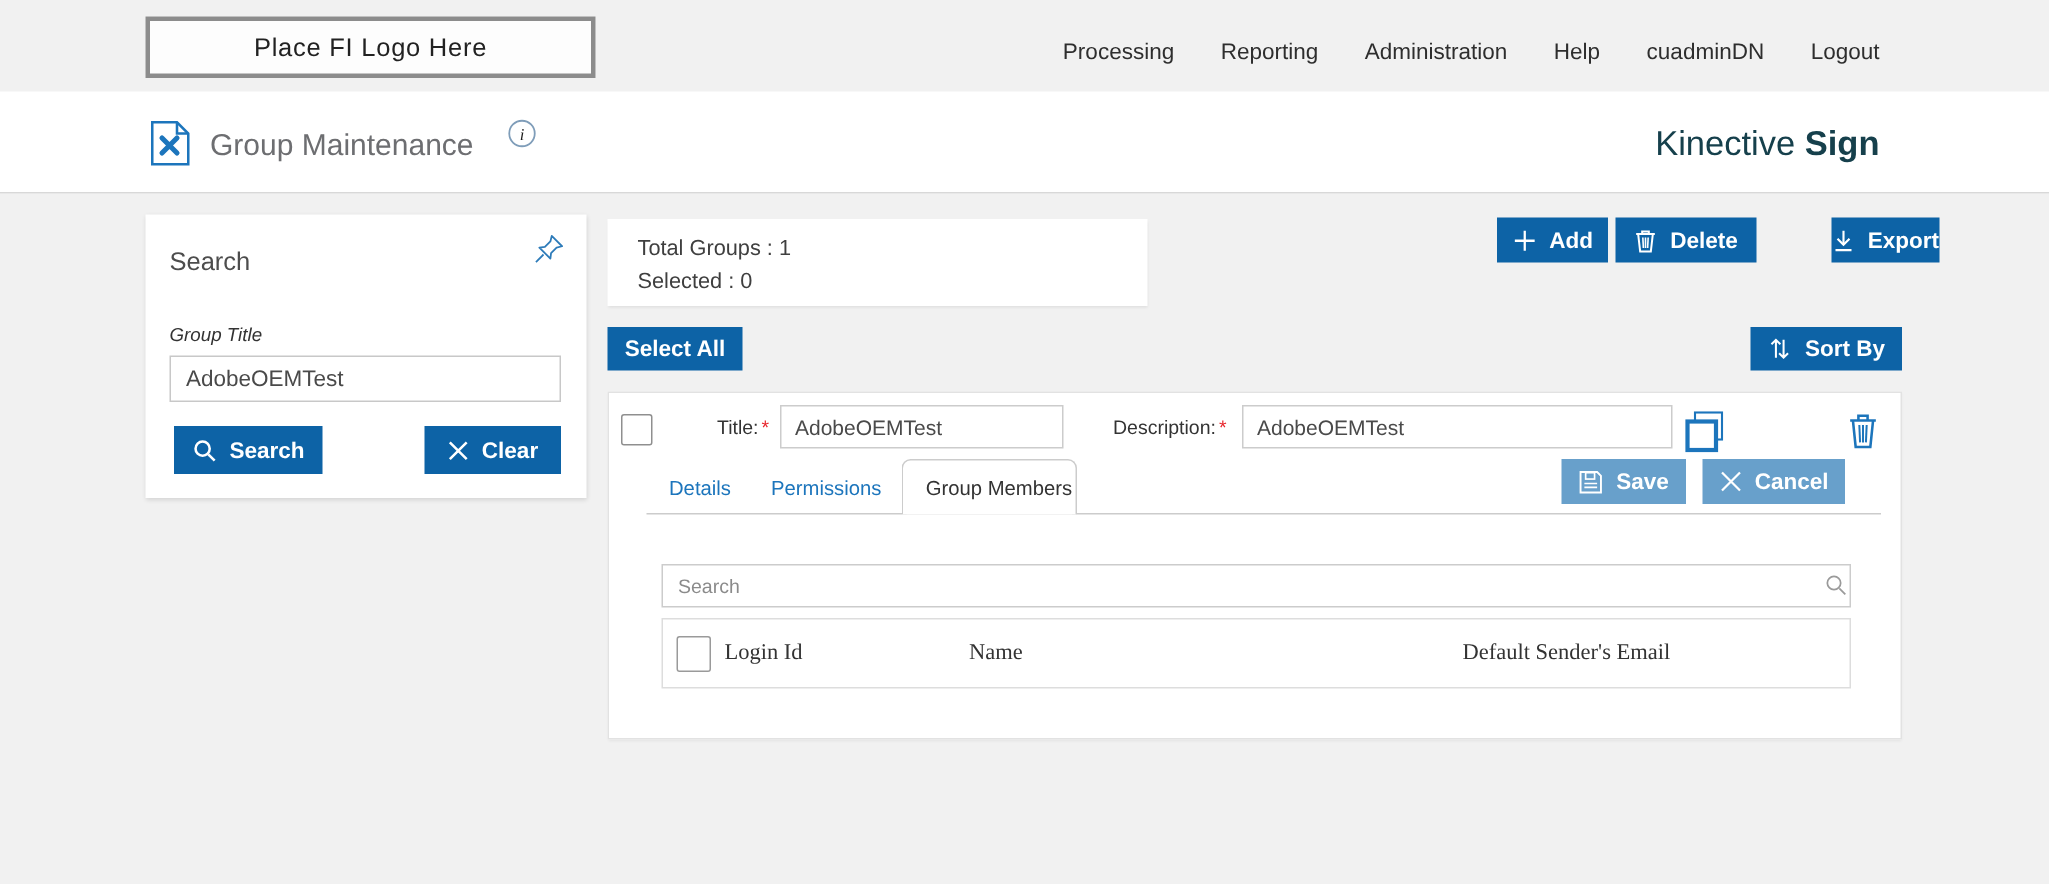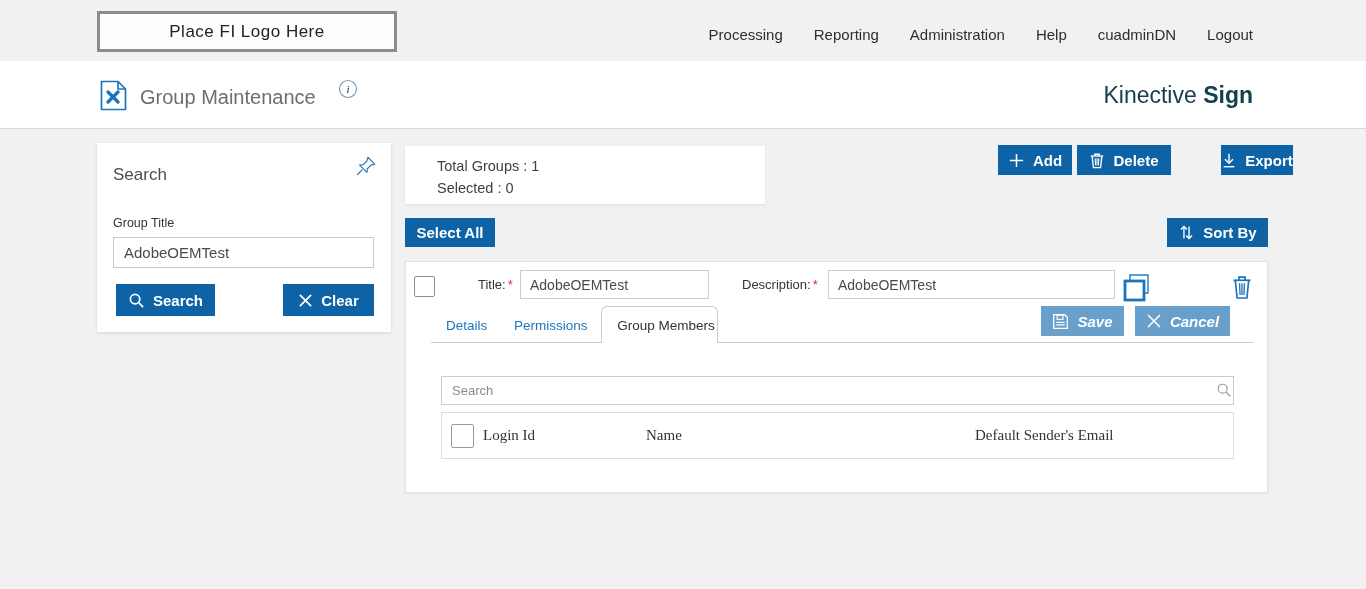--- a/index.html
+++ b/index.html
@@ -19,36 +19,36 @@
   .gm-icon { position:absolute; left:100px; top:19px; width:27px; height:31px; }
   .page-title { position:absolute; left:140px; top:25px; font-size:20px; color:#6d6e71; }
   .info-icon { position:absolute; left:338px; top:18px; width:20px; height:20px; cursor:pointer; }
   .brand { position:absolute; right:113px; top:21px; font-size:23px; color:#16404c; }
   .brand b { font-weight:bold; }
 
   
   .btn { display:flex; align-items:center; justify-content:center; gap:8px; background:#0d63a6; color:#fff;
          font-size:15px; font-weight:bold; cursor:pointer; user-select:none; }
   .btn svg { flex:0 0 auto; }
-  .btn.muted { background:#68a0cb;font-style:italic; }
+  .btn.muted { background:#68a0cb; }
 
   
   .search-card { position:absolute; left:97px; top:143px; width:294px; height:189px; background:#fff;
                  box-shadow:0 1px 3px rgba(0,0,0,.12); }
   .search-card .card-title { position:absolute; left:16px; top:22px; font-size:17px; color:#4d4d4d; }
   .pin-icon { position:absolute; right:14px; top:12px; width:22px; height:22px; cursor:pointer; }
-  .fld-label { position:absolute; left:16px; top:73px; font-size:12.5px; color:#333; }
+  .fld-label { position:absolute; left:16px; top:73px; font-size:12.5px; color:#333;font-style:italic; }
   .fld-input { position:absolute; left:16px; top:94px; width:261px; height:31px; border:1px solid #c8c8c8;
                font-size:15px; color:#4a4a4a; padding:0 10px; font-family:"Liberation Sans",sans-serif; background:#fff; }
   .btn-search { position:absolute; left:19px; top:141px; width:99px; height:32px; }
   .btn-clear  { position:absolute; right:17px; top:141px; width:91px; height:32px; }
 
   
   .summary { position:absolute; left:405px; top:146px; width:360px; height:58px; background:#fff;
-             box-shadow:0 1px 2px rgba(0,0,0,.08); padding:9px 0 0 32px; }
+             box-shadow:0 1px 2px rgba(0,0,0,.08); padding:9px 0 0 20px; }
   .summary div { font-size:14.5px; color:#3f3f3f; line-height:22px; }
 
   
   .btn-add    { position:absolute; left:998px;  top:145px; width:74px;  height:30px; }
   .btn-delete { position:absolute; left:1077px; top:145px; width:94px;  height:30px; }
   .btn-export { position:absolute; left:1176px; top:145px; width:72px;  height:30px;margin-left:45px; }
   .btn-selectall { position:absolute; left:405px;  top:218px; width:90px;  height:29px; }
   .btn-sortby    { position:absolute; left:1167px; top:218px; width:101px; height:29px;text-align:right; }
 
   

